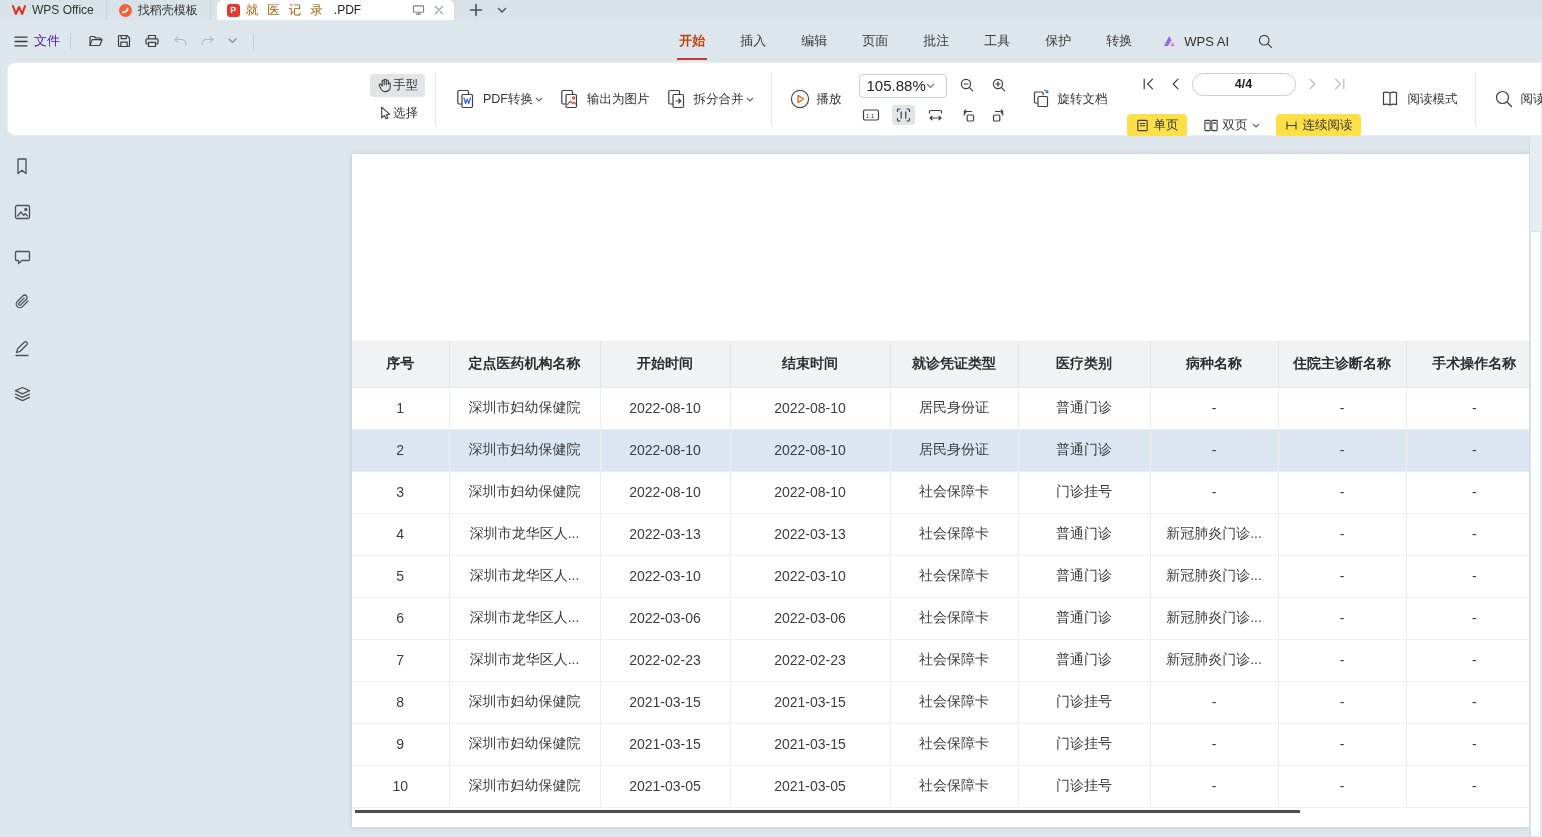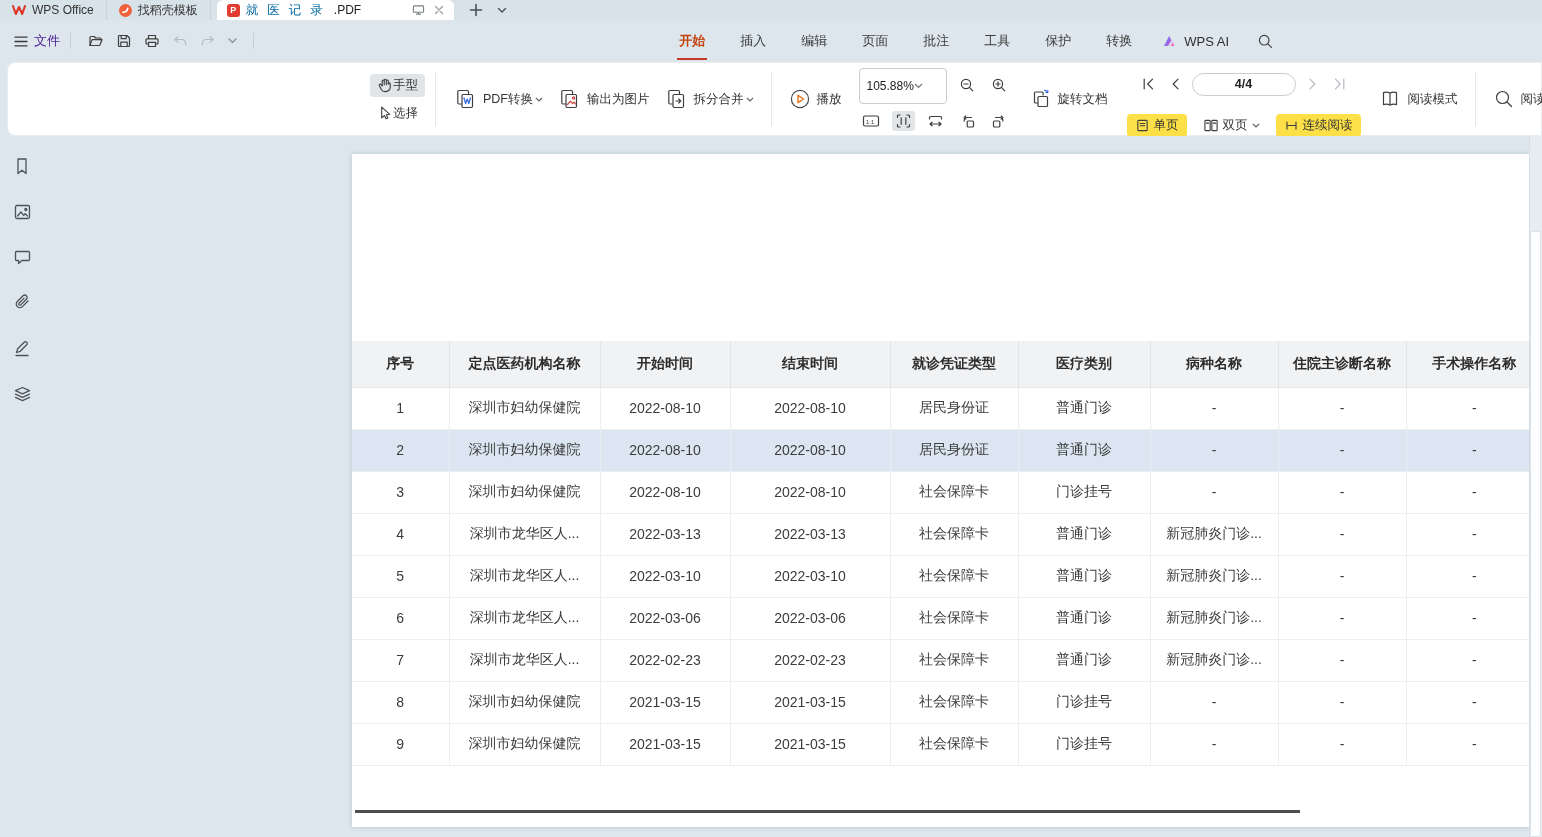--- a/index.html
+++ b/index.html
@@ -5,21 +5,21 @@
   * { margin:0; padding:0; box-sizing:border-box; }
   html,body { width:1542px; height:837px; overflow:hidden; font-family:"Liberation Sans",sans-serif; background:#dce6ec; }
   svg { display:block; }
   .ic { stroke:#3f3f3f; fill:none; stroke-width:1.2; stroke-linecap:round; stroke-linejoin:round; }
   .ic-dis { stroke:#b5babf; }
 
   
   .tabbar { height:20px; display:flex; align-items:stretch; font-size:12px; color:#333; background:#d8e2e9; }
   .tab { display:flex; align-items:center; gap:6px; padding:0 12px; border-right:1px solid #c9d3da; }
   .tab-active { background:#ffffff; border-radius:6px 6px 0 0; border-right:none; width:237px; margin-left:6px; padding:0 10px; }
-  .tab-title-cn { letter-spacing:9px; font-size:12.5px; color:#0369a1; white-space:nowrap; }
+  .tab-title-cn { letter-spacing:9px; font-size:12.5px; color:#a16207; white-space:nowrap; }
   .tab-title-ext { font-size:12px; color:#222; margin-left:-4px; }
   .mini-sq { width:13px; height:13px; border-radius:3px; display:flex; align-items:center; justify-content:center; color:#fff; font-size:9px; font-weight:bold; flex:0 0 auto; }
   .tabbar-btn { display:flex; align-items:center; padding:0 7px; }
 
   
   .menubar { height:42px; display:flex; align-items:center; padding:0 14px; font-size:13px; color:#3a3a3a; }
   .file-btn { display:flex; align-items:center; gap:6px; font-size:13px; color:#4c1d95; }
   .mdiv { width:1px; height:16px; background:#c4ced5; margin:0 10px; }
   .qbtn { padding:0 6px; display:flex; align-items:center; }
   .menus { display:flex; align-items:center; gap:31px; margin-left:auto; }
@@ -32,21 +32,21 @@
   
   .ribbon { position:absolute; top:62px; left:7px; right:0; height:74px; background:#fff; border:1px solid #e9edef; border-radius:8px 0 0 8px; display:flex; align-items:center; padding-left:362px; }
   .rdiv { width:1px; height:54px; background:#e7e7e7; margin:0 10px; flex:0 0 auto; }
   .stack2 { display:flex; flex-direction:column; gap:5px; }
   .minibtn { display:flex; align-items:center; gap:1px; font-size:12.5px; color:#333; padding:3px 7px; border-radius:4px; white-space:nowrap; }
   .minibtn.sel { background:#e1e5e8; }
   .bigbtn { display:flex; flex-direction:row; align-items:center; gap:6px; font-size:12.5px; color:#333; padding:2px 7px; white-space:nowrap; }
   .bigbtn .lbl { display:flex; align-items:center; gap:2px; }
   .vcluster { display:flex; flex-direction:column; gap:7px; align-items:flex-start; }
   .hrow { display:flex; align-items:center; }
-  .zoombox { width:88px; height:36px; border:1px solid #c7cdd2; border-radius:4px; display:flex; align-items:center; padding:0 7px; font-size:12px; color:#222; background:#fff; }
+  .zoombox { width:88px; height:24px; border:1px solid #c7cdd2; border-radius:4px; display:flex; align-items:center; padding:0 7px; font-size:15px; color:#222; background:#fff; }
   .smallic { padding:2px 3px; border-radius:3px; }
   .smallic.sel { background:#e1e5e8; }
   .pagebox { width:104px; height:23px; border:1px solid #c7cdd2; border-radius:12px; display:flex; align-items:center; justify-content:center; font-size:12.5px; color:#222; background:#fff; margin:11px 8px;font-weight:bold; }
   .viewbtn { display:flex; align-items:center; gap:4px; font-size:12.5px; color:#333; padding:3px 8px; border-radius:4px; white-space:nowrap; }
   .viewbtn.sel { background:#fde047; }
   .chev { flex:0 0 auto; }
 
   
   .workspace { position:absolute; top:136px; left:0; right:0; bottom:0; background:#dce6ec; }
   .sidecol { position:absolute; left:0; top:18px; width:44px; display:flex; flex-direction:column; align-items:center; gap:21px; }
@@ -592,20 +592,31 @@
             <td>9</td>
             <td>深圳市妇幼保健院</td>
             <td>2021-03-15</td>
             <td>2021-03-15</td>
             <td>社会保障卡</td>
             <td>门诊挂号</td>
             <td>-</td>
             <td>-</td>
             <td>-</td>
           </tr>
+          <tr>
+            <td>10</td>
+            <td>深圳市妇幼保健院</td>
+            <td>2021-03-05</td>
+            <td>2021-03-05</td>
+            <td>社会保障卡</td>
+            <td>门诊挂号</td>
+            <td>-</td>
+            <td>-</td>
+            <td>-</td>
+          </tr>
         </tbody>
     </table>
     <div class="table-scrollline"></div>
   </div>
 
   <div class="vscroll">
     <div class="vthumb"></div>
   </div>
 </div>
 

